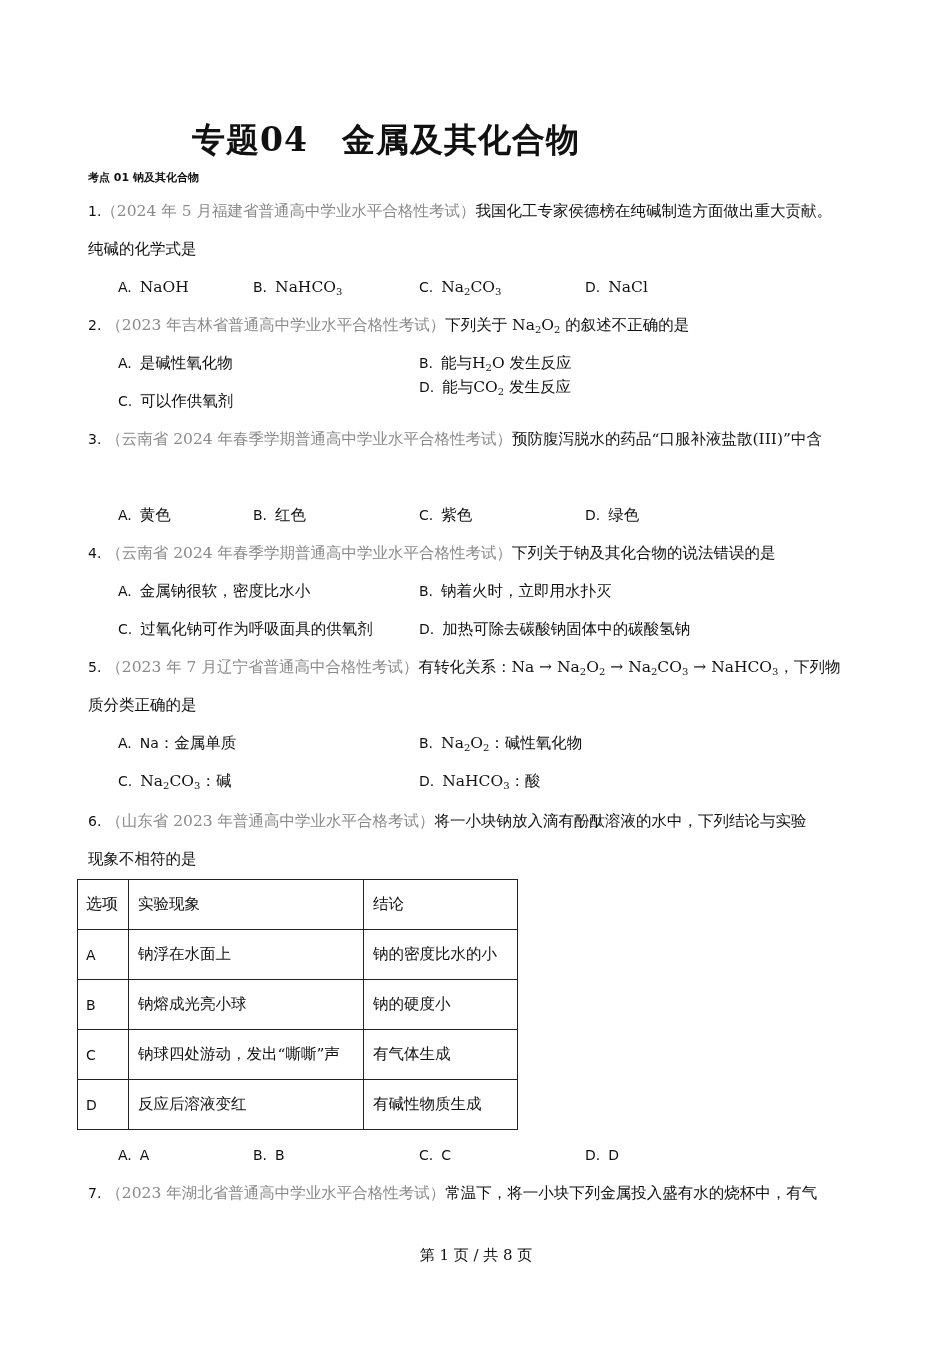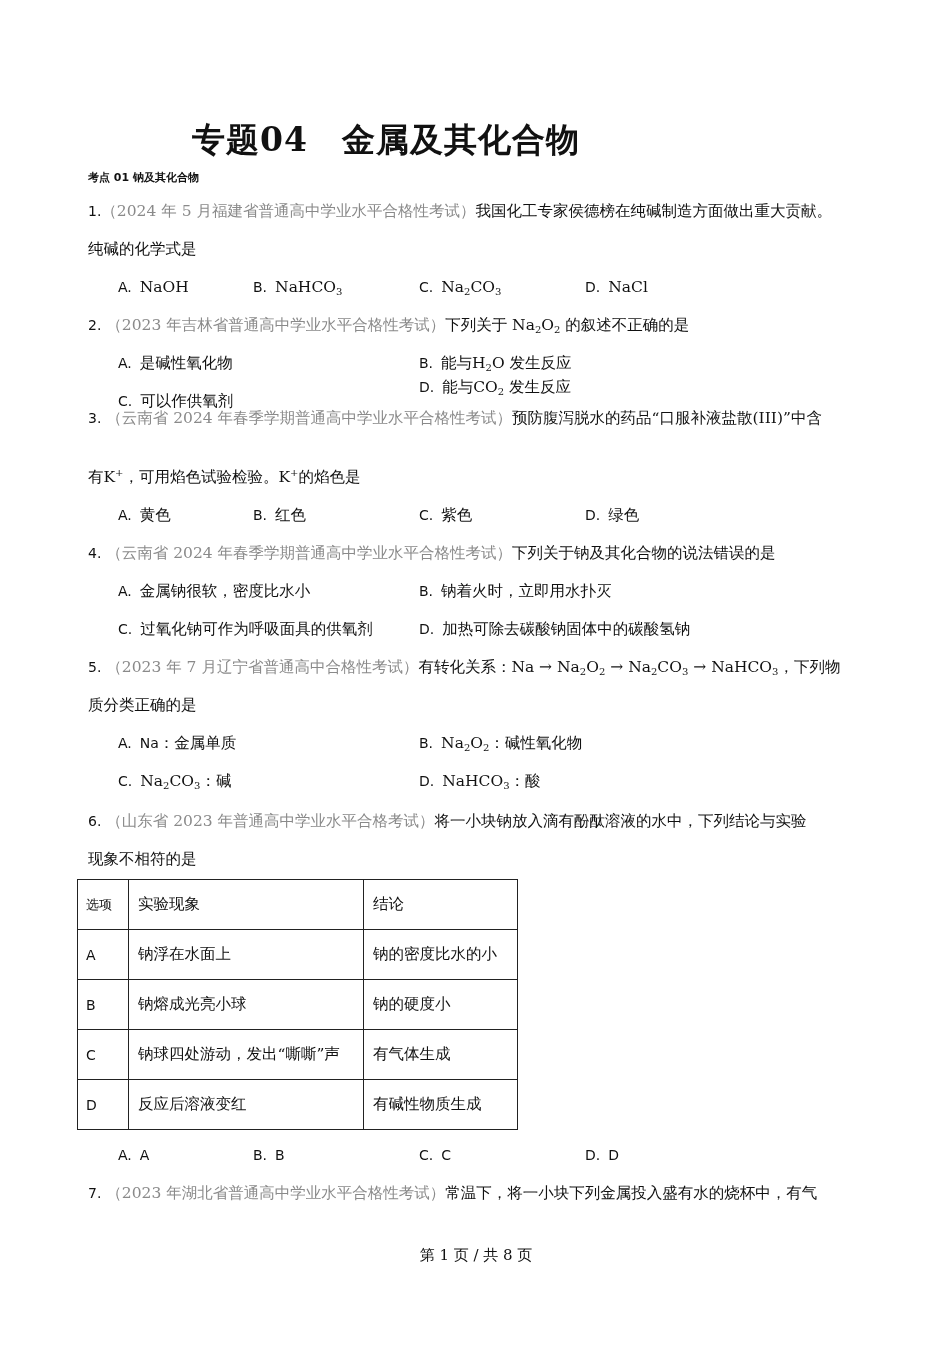--- a/index.html
+++ b/index.html
@@ -16,21 +16,21 @@
   .src { color: #8a8a8a; }
   .opt { position: absolute; font-size: 15.5px; white-space: nowrap; line-height: 22px; }
   .opt .lab { font-family: "DejaVu Sans", "Liberation Sans", sans-serif; font-size: 14px; margin-right: 8px; }
   sub { font-size: 10px; vertical-align: -3px; line-height: 0; }
   sup { font-size: 10px; vertical-align: 6px; line-height: 0; }
   table.exp { position: absolute; left: 77px; top: 879px; border-collapse: collapse; font-size: 15.5px; }
   table.exp td { border: 1.5px solid #222; height: 49px; padding: 0 0 0 9px; vertical-align: middle; }
   table.exp td.c0 { width: 42px; font-family: "DejaVu Sans", "Liberation Sans", sans-serif; font-size: 14px; padding-left: 8px;}
   table.exp td.c1 { width: 225px; }
   table.exp td.c2 { width: 144px; }
-  table.exp td.h0 { font-family: Liberation Serif, serif; font-size: 13px; }
+  table.exp td.h0 { font-family: Liberation Serif, serif; font-size: 16px; }
   .footer { position: absolute; top: 1246px; left: 0; width: 952px; text-align: center; font-size: 15px; }
 </style>
 </head>
 <body>
 
 <div class="page">
 
   <div class="title">
     <span>专题04</span><span class="gap"></span><span>金属及其化合物</span>
   </div>
@@ -47,25 +47,22 @@
   <div class="opt" style="left:585px;top:276px"><span class="lab">D.</span><span>NaCl</span></div>
 
   <div class="line" style="top:314px">
     <span class="qnum">2.</span> <span class="src">（2023 年吉林省普通高中学业水平合格性考试）</span><span>下列关于</span> Na<sub>2</sub>O<sub>2</sub> <span>的叙述不正确的是</span>
   </div>
   <div class="opt" style="left:118px;top:352px"><span class="lab">A.</span><span>是碱性氧化物</span></div>
   <div class="opt" style="left:419px;top:352px"><span class="lab">B.</span>能与H<sub>2</sub>O 发生反应</div>
   <div class="opt" style="left:118px;top:390px"><span class="lab">C.</span><span>可以作供氧剂</span></div>
   <div class="opt" style="left:419px;top:376px"><span class="lab">D.</span>能与CO<sub>2</sub> 发生反应</div>
 
-  <div class="line" style="top:407px">
+  <div class="line" style="top:428px">
     <span class="qnum">3.</span> <span class="src">（云南省 2024 年春季学期普通高中学业水平合格性考试）</span><span>预防腹泻脱水的药品“口服补液盐散(III)”中含</span>
-  </div>
-  <div class="line" style="top:466px">
-    <span>有</span>K<sup>+</sup><span>，可用焰色试验检验。</span>K<sup>+</sup><span>的焰色是</span>
   </div>
   <div class="opt" style="left:118px;top:504px"><span class="lab">A.</span><span>黄色</span></div>
   <div class="opt" style="left:253px;top:504px"><span class="lab">B.</span><span>红色</span></div>
   <div class="opt" style="left:419px;top:504px"><span class="lab">C.</span><span>紫色</span></div>
   <div class="opt" style="left:585px;top:504px"><span class="lab">D.</span><span>绿色</span></div>
 
   <div class="line" style="top:542px">
     <span class="qnum">4.</span> <span class="src">（云南省 2024 年春季学期普通高中学业水平合格性考试）</span><span>下列关于钠及其化合物的说法错误的是</span>
   </div>
   <div class="opt" style="left:118px;top:580px"><span class="lab">A.</span><span>金属钠很软，密度比水小</span></div>

